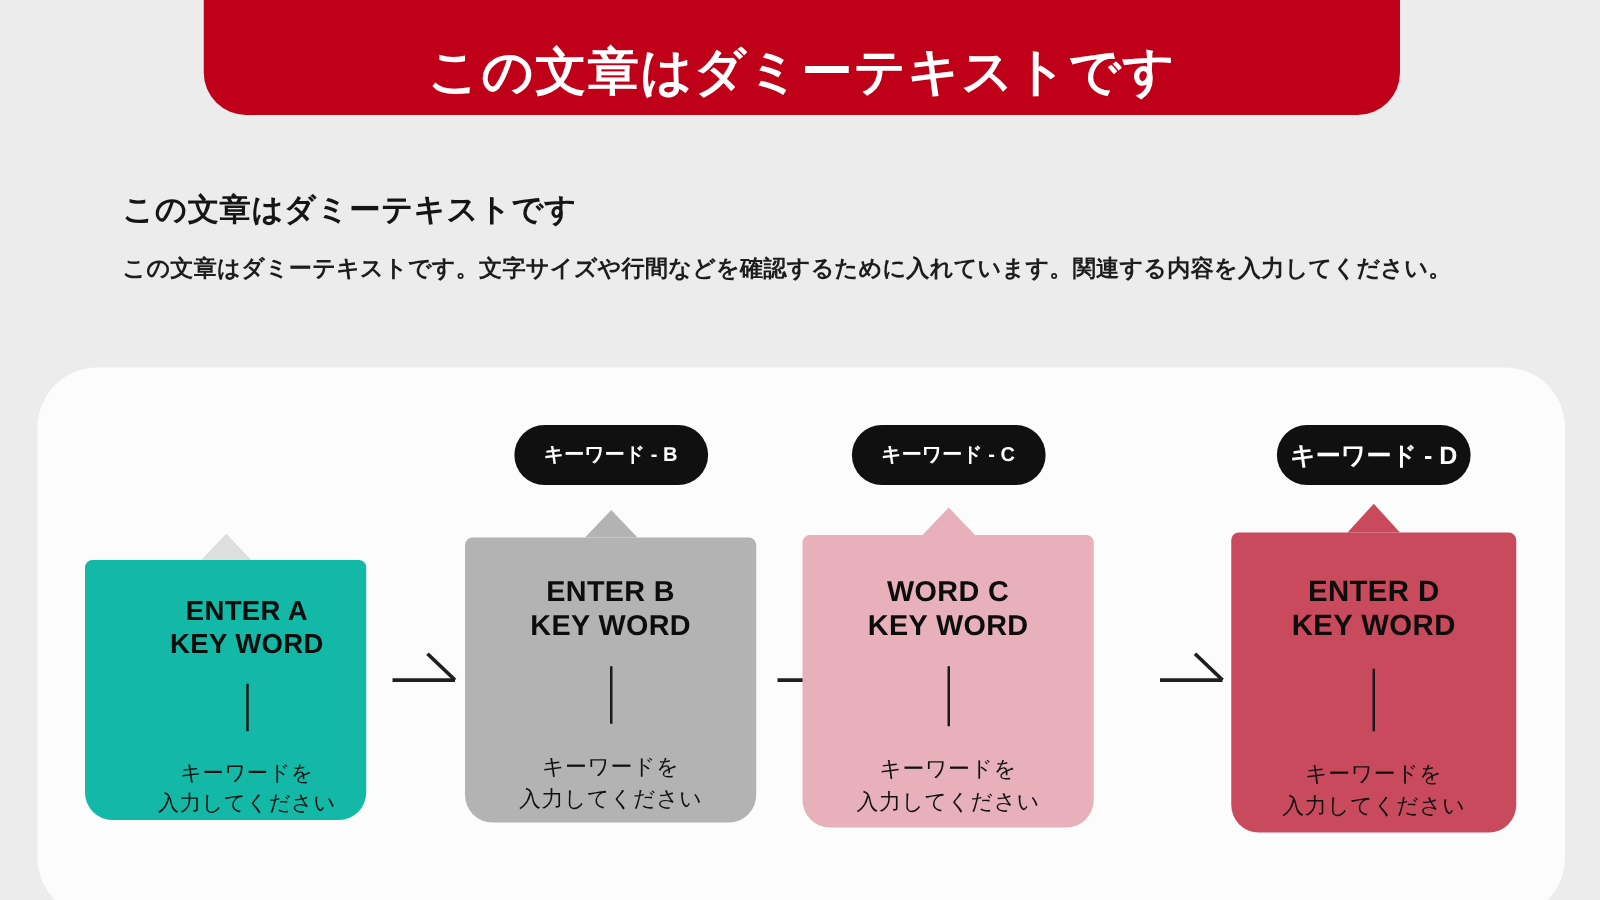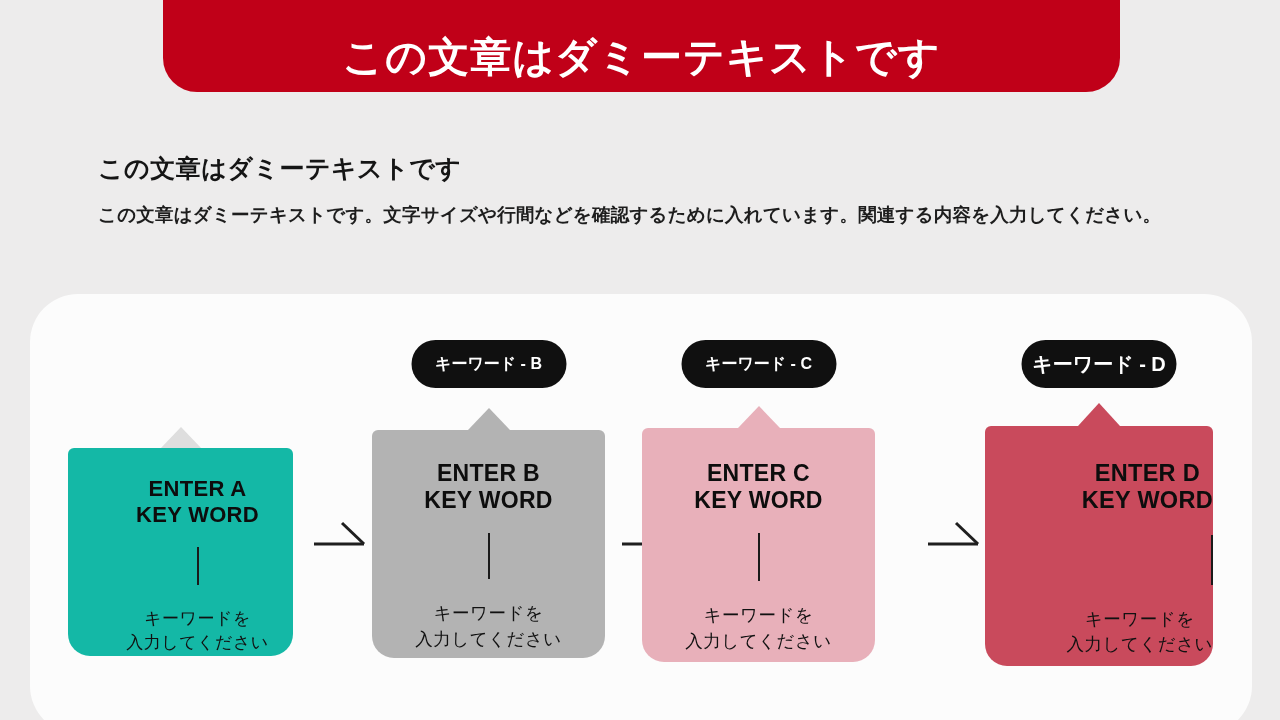--- a/index.html
+++ b/index.html
@@ -146,21 +146,21 @@
       </svg>
     </div>
 
     <div class="step" style="left:642px; top:340px; width:233px; height:322px;">
       <div class="pill" style="top:0; width:155px; height:48px; font-size:16px;">
         <span class="pill-label">キーワード - C</span>
       </div>
       <div class="notch" style="top:66px; border-bottom:22px solid #e8b0ba;"></div>
       <div class="card" style="top:88px; width:233px; height:234px; background:#e8b0ba; padding-top:32px;">
         <div class="card-title" style="font-size:23px;">
-          <span>ENTER C</span><br>
+          <span>WORD C</span><br>
           <span>KEY WORD</span>
         </div>
         <div class="divider" style="height:48px; margin-top:20px;"></div>
         <div class="card-note" style="font-size:17.5px; margin-top:22px;">
           <span>キーワードを</span><br>
           <span>入力してください</span>
         </div>
       </div>
     </div>
 
@@ -169,21 +169,21 @@
         <line x1="2" y1="26" x2="52" y2="26" stroke="#1f1f1f" stroke-width="3"></line>
         <line x1="52" y1="26" x2="30" y2="5" stroke="#1f1f1f" stroke-width="3"></line>
       </svg>
     </div>
 
     <div class="step" style="left:985px; top:340px; width:228px; height:326px;">
       <div class="pill" style="top:0; width:155px; height:48px; font-size:20px;">
         <span class="pill-label">キーワード - D</span>
       </div>
       <div class="notch" style="top:63px; border-bottom:23px solid #c94a5c;"></div>
-      <div class="card" style="top:86px; width:228px; height:240px; background:#c94a5c; padding-top:34px;align-items:flex-end;">
+      <div class="card" style="top:86px; width:228px; height:240px; background:#c94a5c; padding-top:34px;">
         <div class="card-title" style="font-size:23.5px;">
           <span>ENTER D</span><br>
           <span>KEY WORD</span>
         </div>
         <div class="divider" style="height:50px; margin-top:20px;"></div>
         <div class="card-note" style="font-size:17.5px; margin-top:22px;">
           <span>キーワードを</span><br>
           <span>入力してください</span>
         </div>
       </div>

